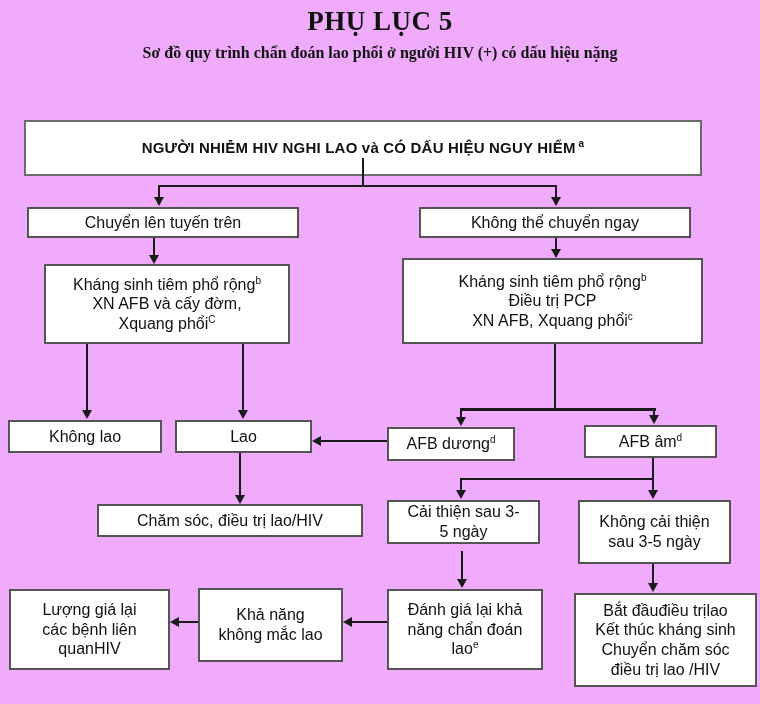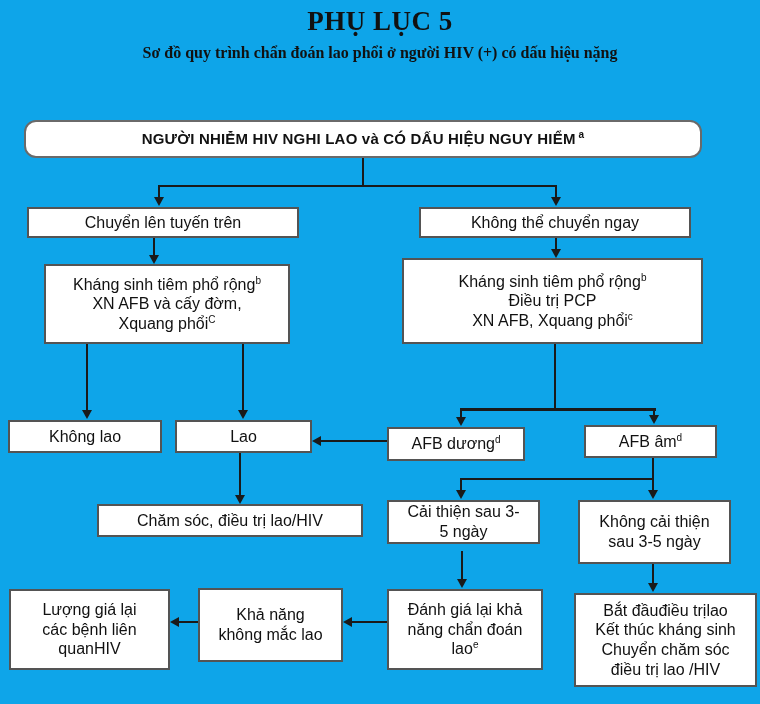--- a/index.html
+++ b/index.html
@@ -1,16 +1,16 @@
 <!DOCTYPE html>
 <html><head>
 <meta charset="utf-8">
 <style>
   html,body{margin:0;padding:0;background:#ffffff;}
-  #page{position:relative;width:760px;height:704px;background:#0ea5e9;overflow:hidden;
+  #page{position:relative;width:760px;height:704px;background:#f0abfc;overflow:hidden;
         font-family:"Liberation Sans",sans-serif;color:#111;}
   .title{position:absolute;left:0;top:6px;width:760px;text-align:center;
          font-family:"Liberation Serif",serif;font-weight:bold;font-size:27px;letter-spacing:.5px;}
   .subtitle{position:absolute;left:0;top:44px;width:760px;text-align:center;
             font-family:"Liberation Serif",serif;font-weight:bold;font-size:16px;}
   .box{position:absolute;box-sizing:border-box;background:#fff;border:2px solid #545454;
        display:flex;flex-direction:column;justify-content:center;align-items:center;
        text-align:center;font-size:16px;line-height:1.22;}
   .box .ln{white-space:nowrap;}
   .box sup{font-size:10px;line-height:0;}
@@ -23,21 +23,21 @@
            border-bottom:5px solid transparent;border-right:9px solid #1a1a1a;}
 </style>
 </head>
 <body>
 
 <div id="page">
 
   <div class="title">PHỤ LỤC 5</div>
   <div class="subtitle">Sơ đồ quy trình chẩn đoán lao phổi ở người HIV (+) có dấu hiệu nặng</div>
 
-  <div class="box root" style="left:24px;top:120px;width:678px;height:38px;border-radius:12px;">
+  <div class="box root" style="left:24px;top:120px;width:678px;height:56px;">
     <div class="ln"><span>NGƯỜI NHIỄM HIV NGHI LAO và CÓ DẤU HIỆU NGUY HIỂM</span><sup>a</sup></div>
   </div>
 
   <div class="box" style="left:27px;top:207px;width:272px;height:31px;">
     <div class="ln"><span>Chuyển lên tuyến trên</span></div>
   </div>
 
   <div class="box" style="left:419px;top:207px;width:272px;height:31px;">
     <div class="ln"><span>Không thể chuyển ngay</span></div>
   </div>
@@ -55,21 +55,21 @@
   </div>
 
   <div class="box" style="left:8px;top:420px;width:154px;height:33px;">
     <div class="ln"><span>Không lao</span></div>
   </div>
 
   <div class="box" style="left:175px;top:420px;width:137px;height:33px;">
     <div class="ln"><span>Lao</span></div>
   </div>
 
-  <div class="box" style="left:387px;top:427px;width:138px;height:34px;">
+  <div class="box" style="left:387px;top:427px;width:128px;height:34px;">
     <div class="ln"><span>AFB dương</span><sup>d</sup></div>
   </div>
 
   <div class="box" style="left:97px;top:504px;width:266px;height:33px;">
     <div class="ln"><span>Chăm sóc, điều trị lao/HIV</span></div>
   </div>
 
   <div class="box" style="left:584px;top:425px;width:133px;height:33px;">
     <div class="ln"><span>AFB âm</span><sup>d</sup></div>
   </div>

